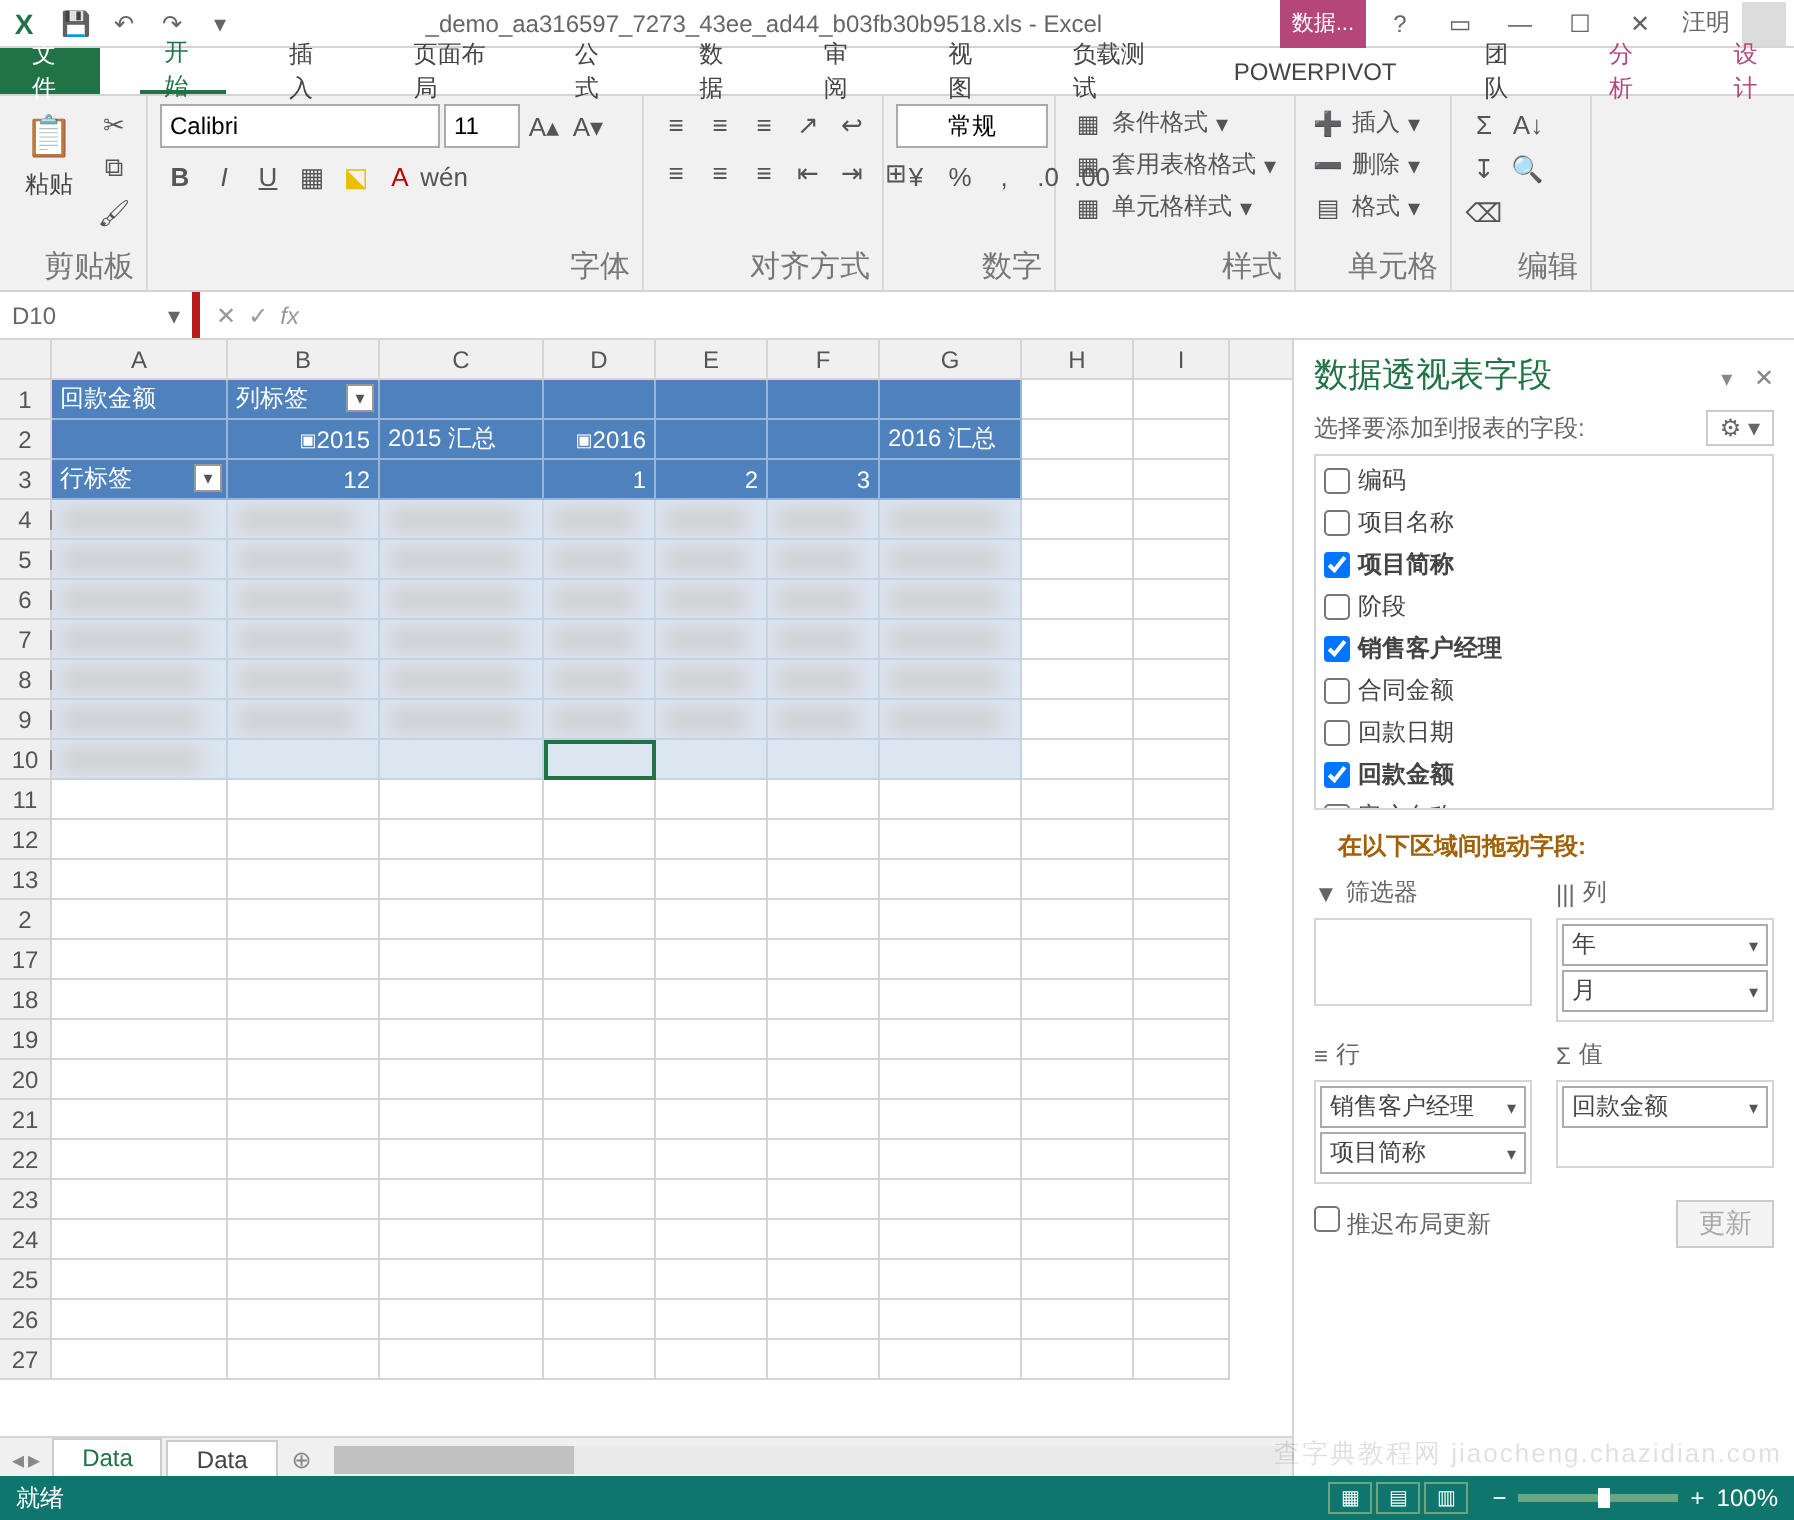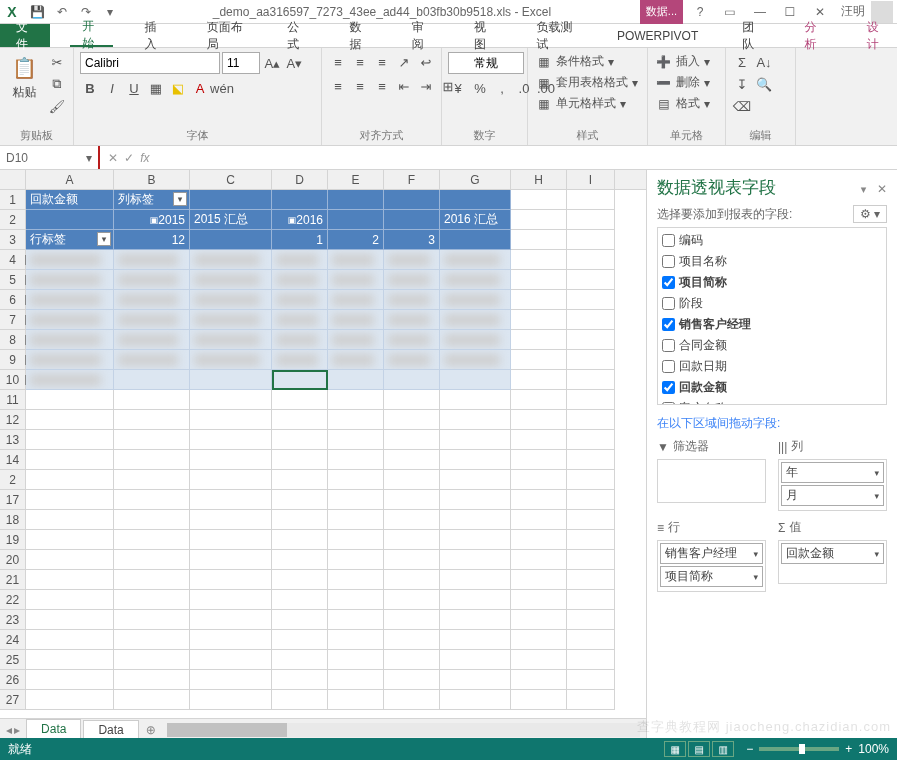--- a/index.html
+++ b/index.html
@@ -19,36 +19,36 @@
 
 
 .ribbon-tabs { height: 24px; display: flex; align-items: stretch; border-bottom: 1px solid #d4d4d4; }
 .ribbon-tabs .file-tab { background: #217346; color: #fff; padding: 0 16px; display: flex; align-items: center; font-size: 12px; cursor: pointer; }
 .ribbon-tabs .tab { padding: 0 12px; display: flex; align-items: center; color: #444; cursor: pointer; margin-left: 20px; }
 .ribbon-tabs .tab.active { color: #217346; border-bottom: 2px solid #217346; }
 
 
 .ribbon { height: 98px; background: #f1f1f1; border-bottom: 1px solid #d4d4d4; display: flex; }
 .rgroup { border-right: 1px solid #d9d9d9; padding: 4px 6px 2px; display: flex; flex-direction: column; justify-content: space-between; }
-.rgroup-label { text-align: center; font-size: 11px; color: #777; margin-top: 2px; }
+.rgroup-label { text-align: right; font-size: 15px; color: #777; margin-top: 2px; }
 .rgroup-content { flex: 1; display: flex; align-items: flex-start; gap: 4px; }
 .big-btn { width: 38px; display: flex; flex-direction: column; align-items: center; gap: 2px; padding: 2px; cursor: pointer; }
 .big-btn .ico { width: 28px; height: 28px; display: flex; align-items: center; justify-content: center; font-size: 20px; }
 .small-col { display: flex; flex-direction: column; gap: 2px; }
 .small-btn { width: 20px; height: 20px; display: flex; align-items: center; justify-content: center; color: #555; cursor: pointer; font-size: 13px; }
 .font-name { width: 140px; }
 .font-size { width: 38px; }
 .combo { height: 22px; border: 1px solid #ababab; background: #fff; font-size: 12px; padding: 0 4px; }
 .btnrow { display: flex; gap: 2px; align-items: center; }
 .styles-col .stbtn { display: flex; align-items: center; gap: 4px; padding: 1px 2px; font-size: 12px; color: #555; cursor: pointer; white-space: nowrap; }
 .stbtn .si { width: 16px; height: 16px; display: inline-flex; align-items: center; justify-content: center; }
 
 
 .formulabar { height: 24px; border-bottom: 1px solid #d4d4d4; display: flex; align-items: center; }
-.namebox { width: 100px; border-right: 2px solid #b91c1c; padding: 0 6px; height: 100%; display: flex; align-items: center; justify-content: space-between; color: #666; }
+.namebox { width: 100px; border-right: 4px solid #b91c1c; padding: 0 6px; height: 100%; display: flex; align-items: center; justify-content: space-between; color: #666; }
 .fx-btns { display: flex; gap: 6px; padding: 0 8px; color: #999; }
 .fx-input { flex: 1; padding: 0 6px; color: #666; }
 
 
 .main { display: flex; height: 570px; }
 .sheet-area { flex: 1; display: flex; flex-direction: column; border-right: 1px solid #d4d4d4; overflow: hidden; position: relative; }
 .task-pane { width: 250px; display: flex; flex-direction: column; padding: 6px 10px 4px; font-size: 12px; }
 
 
 .colhead-row { display: flex; height: 20px; background: #f0f0f0; border-bottom: 1px solid #d4d4d4; }
@@ -77,21 +77,21 @@
 .hscroll .thumb { position: absolute; left: 0; top: 0; width: 120px; height: 100%; background: #c1c1c1; }
 
 
 .tp-title { color: #217346; font-size: 17px; font-weight: normal; margin-bottom: 6px; display: flex; justify-content: space-between; align-items: center; }
 .tp-sub { display: flex; justify-content: space-between; align-items: center; margin-bottom: 4px; color: #666; font-size: 12px; }
 .tp-gear { border: 1px solid #ccc; padding: 1px 6px; font-size: 12px; color: #666; cursor: pointer; }
 .field-list { border: 1px solid #d4d4d4; height: 178px; overflow-y: auto; padding: 2px 4px; position: relative; }
 .field-list::-webkit-scrollbar { width: 16px; }
 .field-item { display: flex; align-items: center; gap: 4px; padding: 2px 0; font-size: 12px; cursor: pointer; }
 .field-item input { width: 13px; height: 13px; }
-.tp-areas-label { margin: 10px 0 6px; color: #3b82f6; font-size: 12px; }
+.tp-areas-label { margin: 10px 12px 6px; color: #a16207; font-size: 12px; font-weight: bold; }
 .areas { display: grid; grid-template-columns: 1fr 1fr; gap: 8px 12px; }
 .area { min-height: 72px; }
 .area-head { font-size: 12px; color: #666; margin-bottom: 4px; display: flex; align-items: center; gap: 4px; }
 .area-box { border: 1px solid #d4d4d4; min-height: 44px; padding: 2px; }
 .area-item { background: #fff; border: 1px solid #ababab; padding: 1px 4px; font-size: 12px; margin-bottom: 2px; display: flex; justify-content: space-between; align-items: center; cursor: pointer; }
 .area-item .caret { font-size: 9px; color: #555; }
 .tp-footer { display: flex; justify-content: space-between; align-items: center; margin-top: 8px; font-size: 12px; color: #666; }
 .tp-footer .upd { border: 1px solid #ccc; background: #f4f4f4; padding: 2px 10px; color: #aaa; }
 
 
@@ -535,32 +535,20 @@
           <div class="cell cC"></div>
           <div class="cell cD"></div>
           <div class="cell cE"></div>
           <div class="cell cF"></div>
           <div class="cell cG"></div>
           <div class="cell cH"></div>
           <div class="cell cI"></div>
         </div>
         <div class="row">
           <div class="rowhead">13</div>
-          <div class="cell cA"></div>
-          <div class="cell cB"></div>
-          <div class="cell cC"></div>
-          <div class="cell cD"></div>
-          <div class="cell cE"></div>
-          <div class="cell cF"></div>
-          <div class="cell cG"></div>
-          <div class="cell cH"></div>
-          <div class="cell cI"></div>
-        </div>
-        <div class="row">
-          <div class="rowhead">14</div>
           <div class="cell cA"></div>
           <div class="cell cB"></div>
           <div class="cell cC"></div>
           <div class="cell cD"></div>
           <div class="cell cE"></div>
           <div class="cell cF"></div>
           <div class="cell cG"></div>
           <div class="cell cH"></div>
           <div class="cell cI"></div>
         </div>
@@ -820,20 +808,24 @@
             <span>值</span>
           </div>
         <div class="area-box" id="area-vals">
             <div class="area-item">
               <span>回款金额</span>
               <span class="caret">▾</span>
             </div>
           </div>
       </div>
     </div>
+    <div class="tp-footer">
+      <label><input type="checkbox" style=""> <span>推迟布局更新</span></label>
+      <button class="upd">更新</button>
+    </div>
   </div>
 </div>
 
 <div class="watermark">查字典教程网   jiaocheng.chazidian.com</div>
 
 <div class="statusbar">
   <div class="left">就绪</div>
   <div class="views">
     <div class="vb">▦</div>
     <div class="vb">▤</div>

